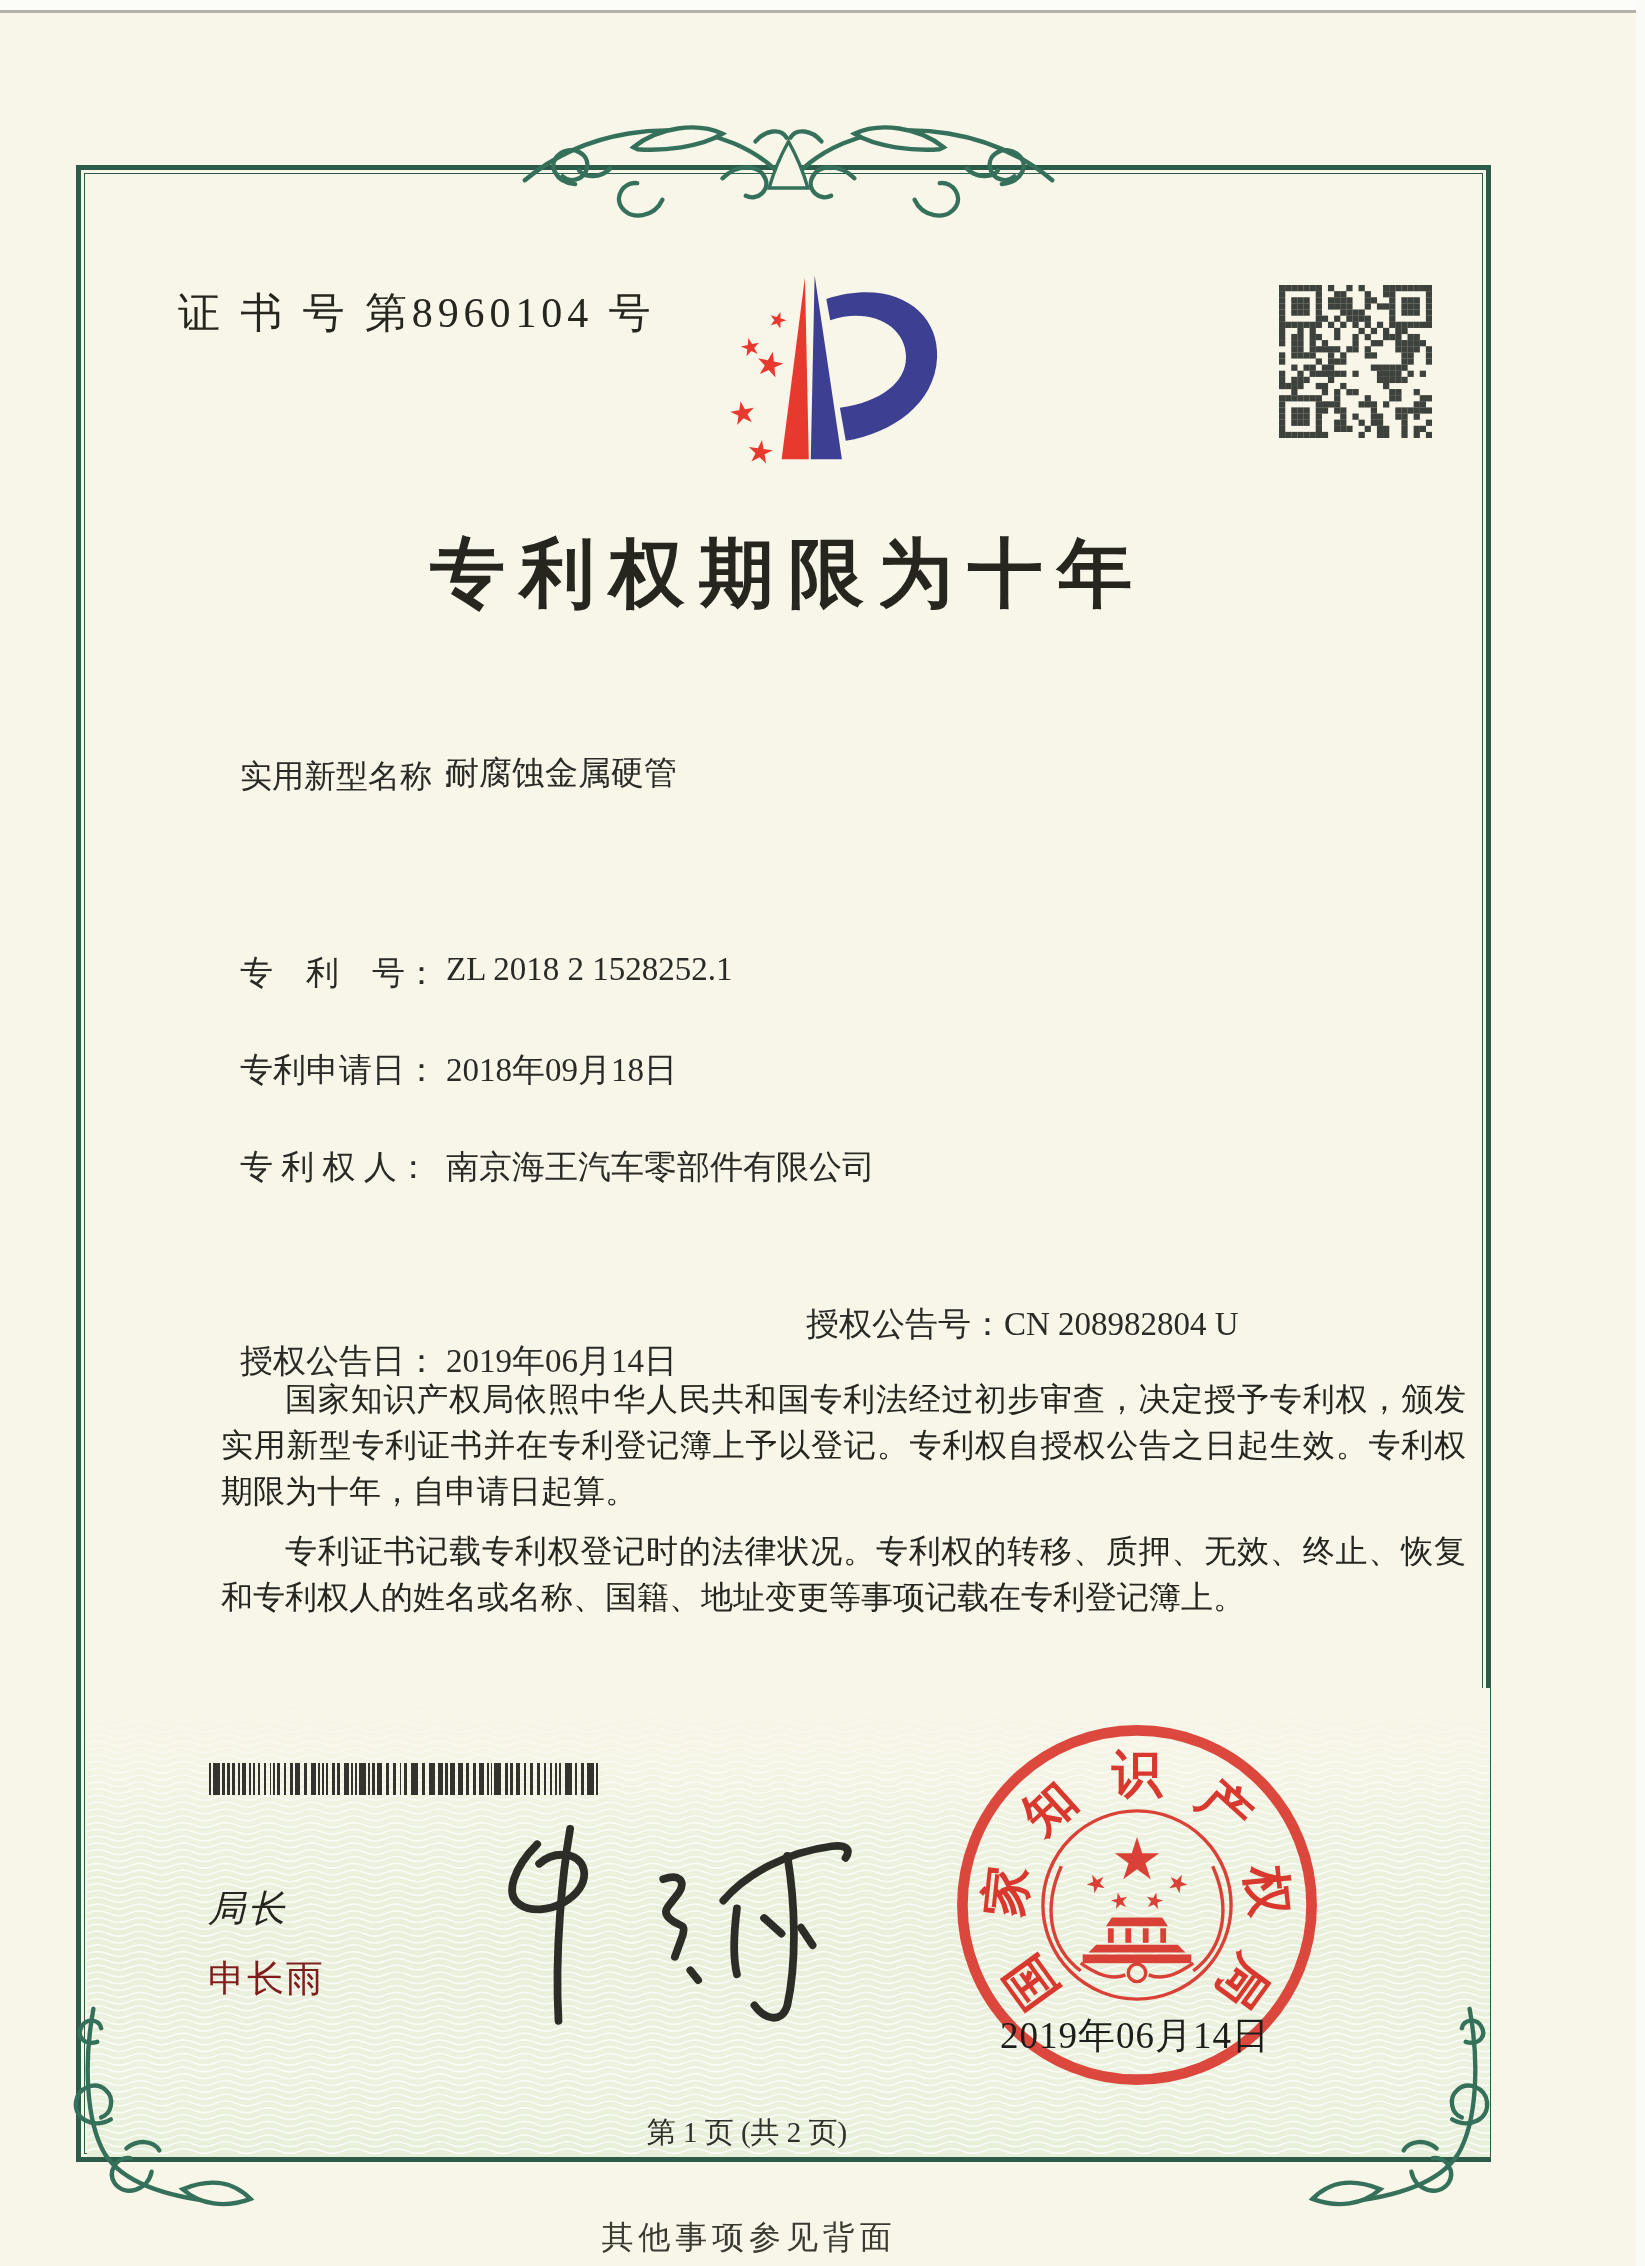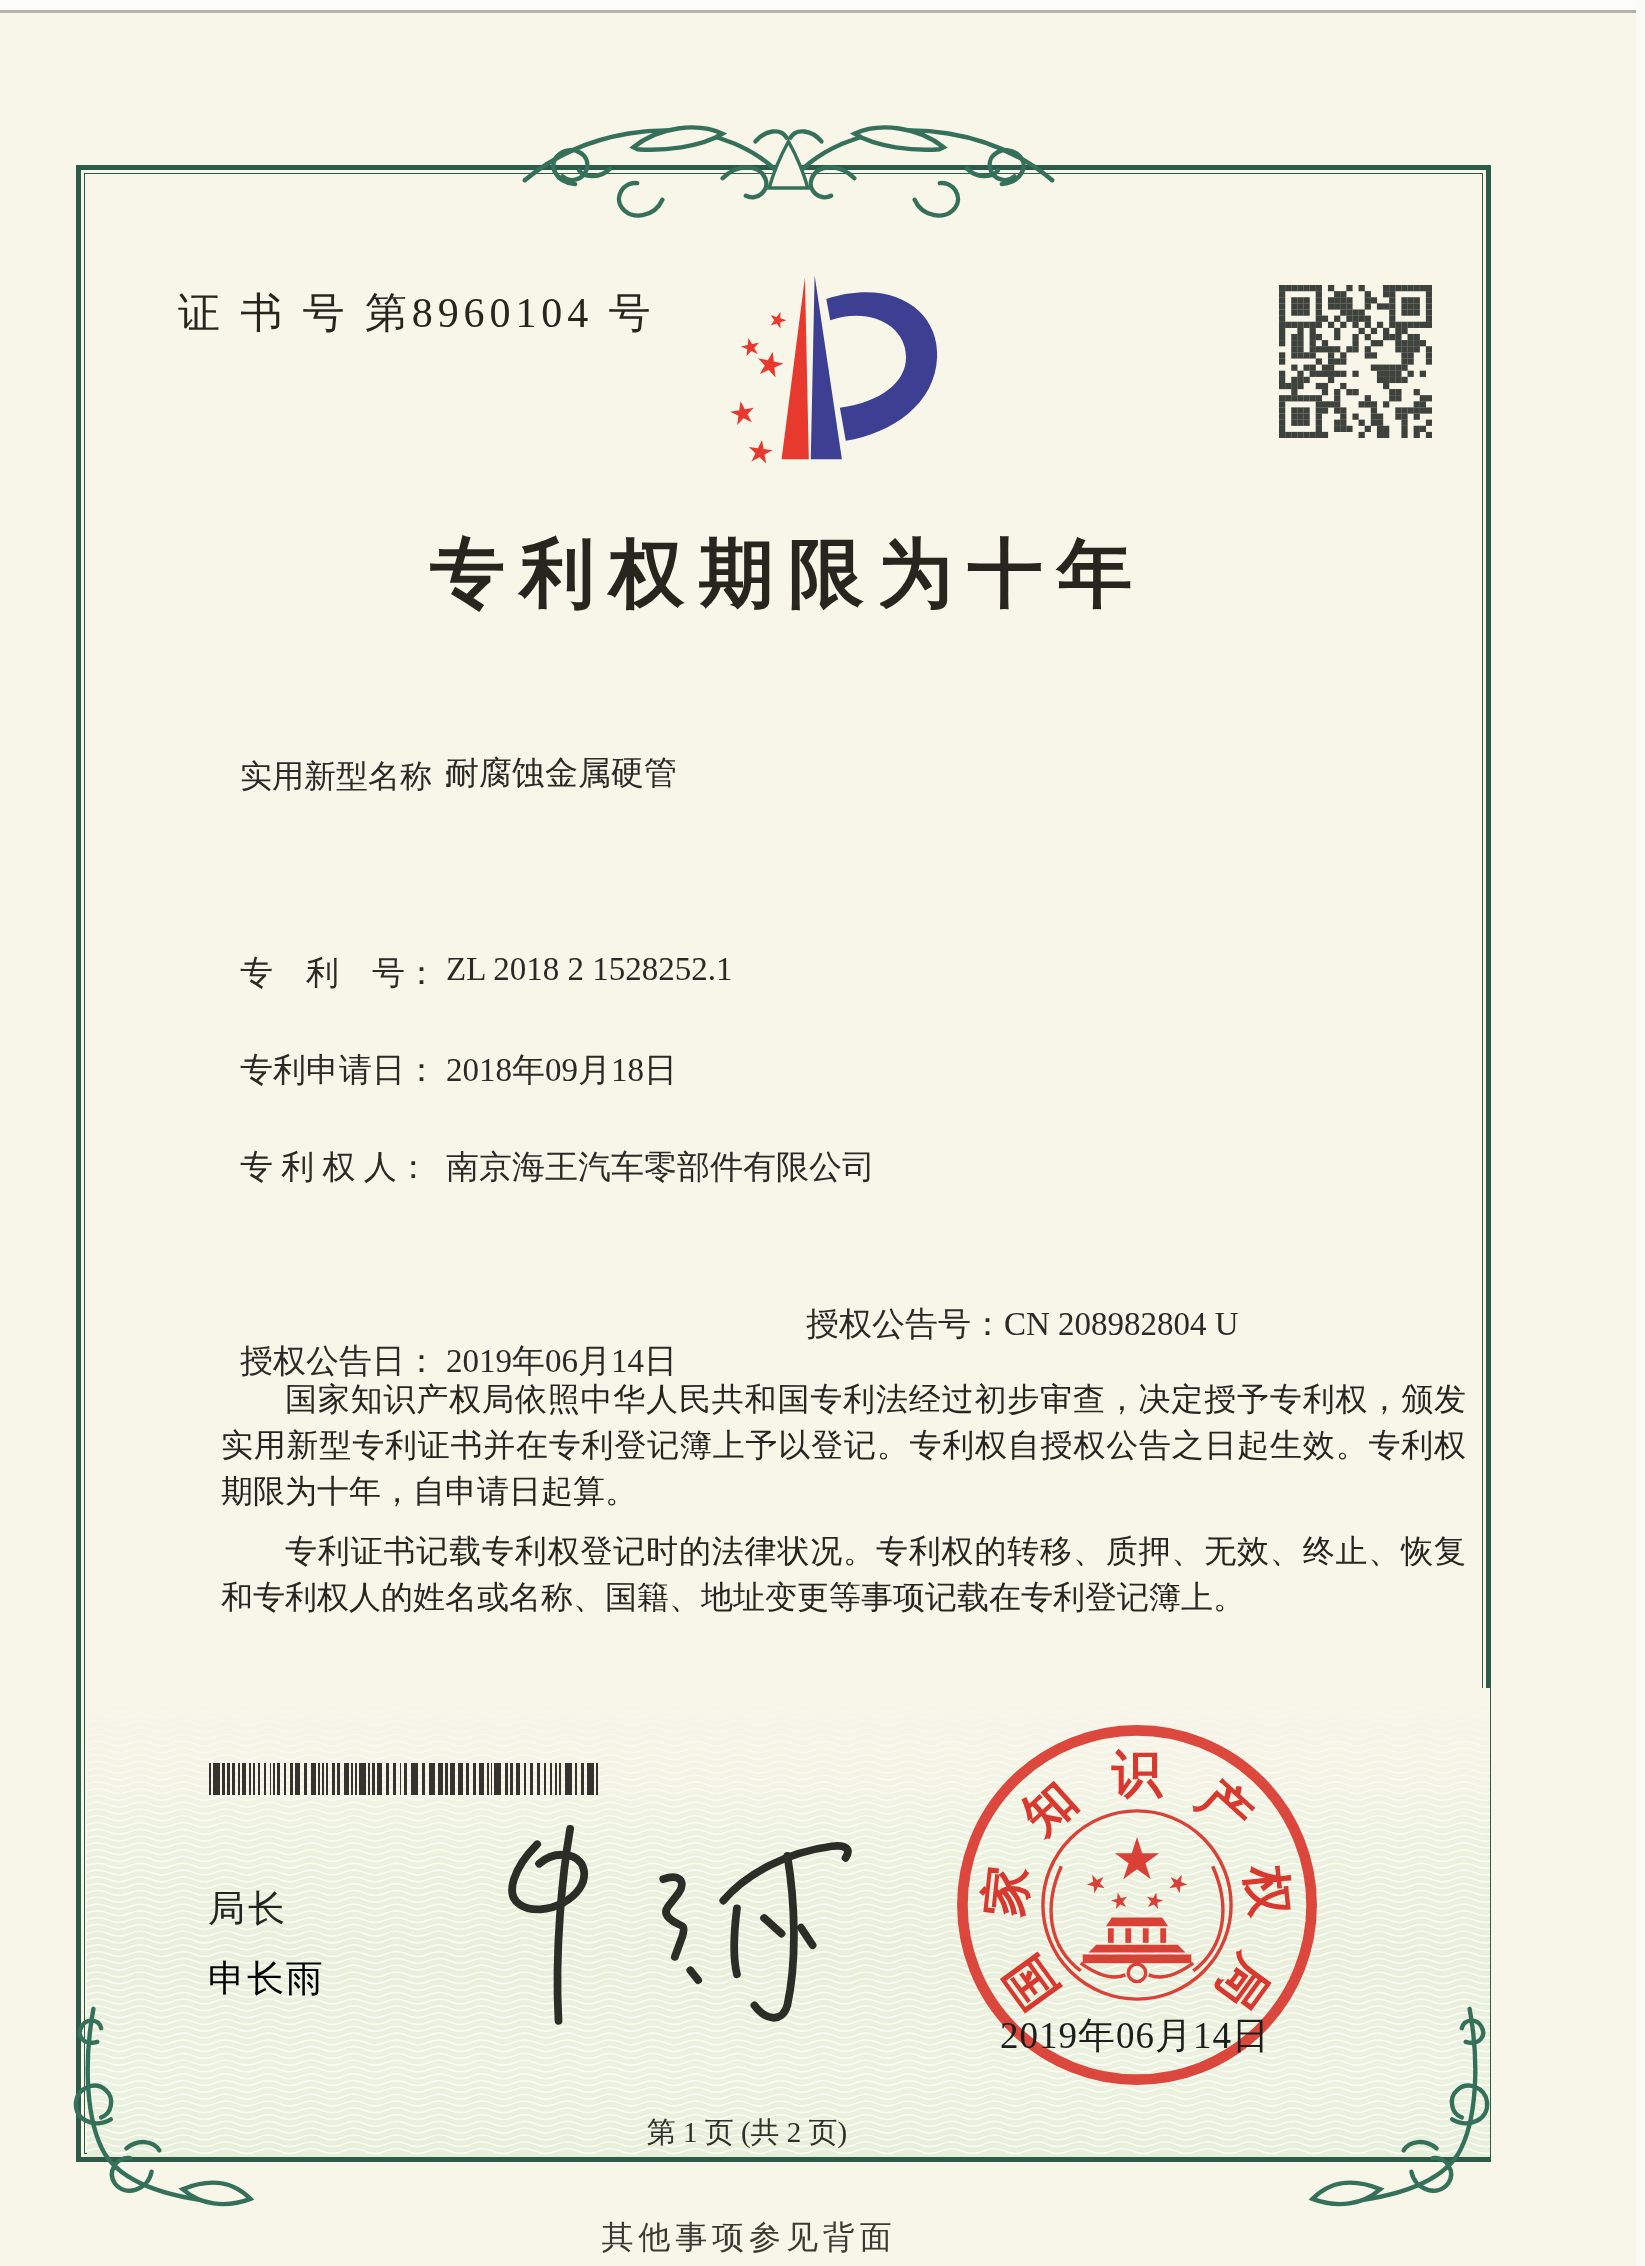--- a/index.html
+++ b/index.html
@@ -39,23 +39,23 @@
   .grant2{position:absolute;left:599px;top:0;white-space:pre;}
 
   .body-text{position:absolute;left:207px;top:1362px;width:1273px;font-size:32px;line-height:46px;
              text-align:justify;color:#262620;}
   .body-text p{margin:14px;text-indent:64px;}
 
   .barcode{position:absolute;left:209px;top:1763px;width:404px;height:32px;display:flex;align-items:stretch;}
   .barcode i{flex:none;height:100%;background:#34332e;}
 
   .signer-title{position:absolute;left:208px;top:1884px;font-size:37px;letter-spacing:2.9px;
-                font-family:"Liberation Sans",sans-serif;font-weight:500;color:#25251f;}
+                font-family:"Liberation Sans",sans-serif;font-weight:500;color:#25251f;font-style:italic;}
   .signer-name{position:absolute;left:208px;top:1954px;font-size:37px;letter-spacing:1.9px;
-               font-family:"Liberation Sans",sans-serif;font-weight:500;color:#000000;}
+               font-family:"Liberation Sans",sans-serif;font-weight:500;color:#7f1d1d;}
   .signature{position:absolute;left:446px;top:1813px;}
 
   .seal{position:absolute;left:943px;top:1711px;}
   .seal text{font-size:52px;font-weight:bold;fill:#d9382e;font-family:"Liberation Serif",serif;}
   .seal-date{position:absolute;left:975px;top:2011px;width:320px;text-align:center;
              font-size:37px;color:#1d1d1a;letter-spacing:1px;}
 
   .page-footer{position:absolute;left:0;top:2113px;width:1494px;text-align:center;
                font-size:29px;color:#30302a;}
   .back-note{position:absolute;left:0;top:2216px;width:1498px;text-align:center;

